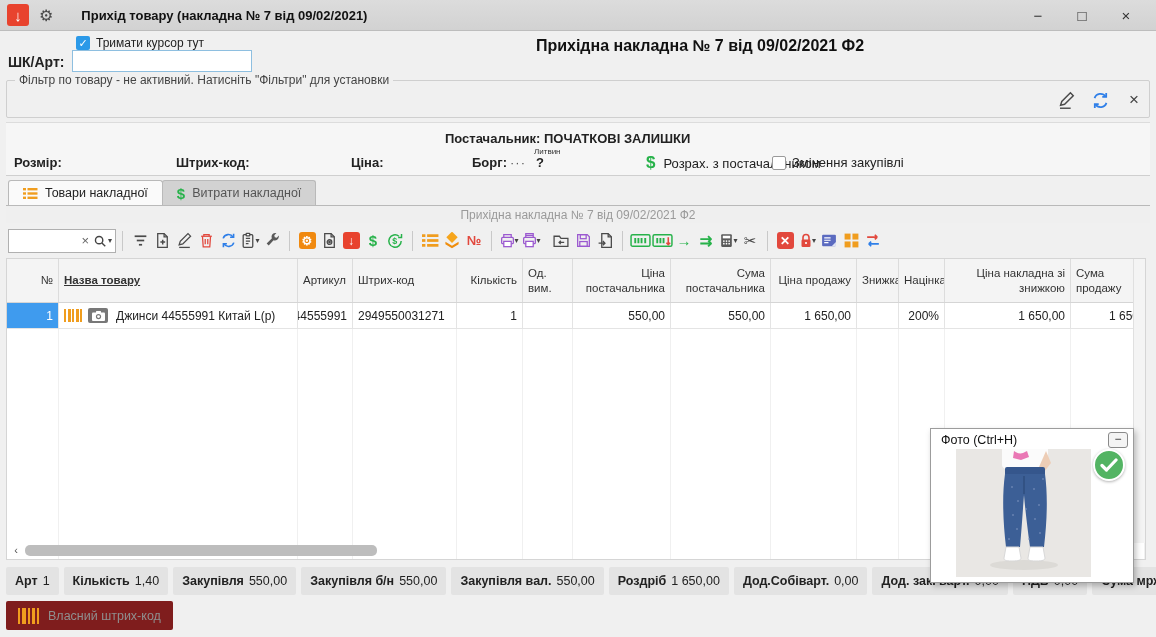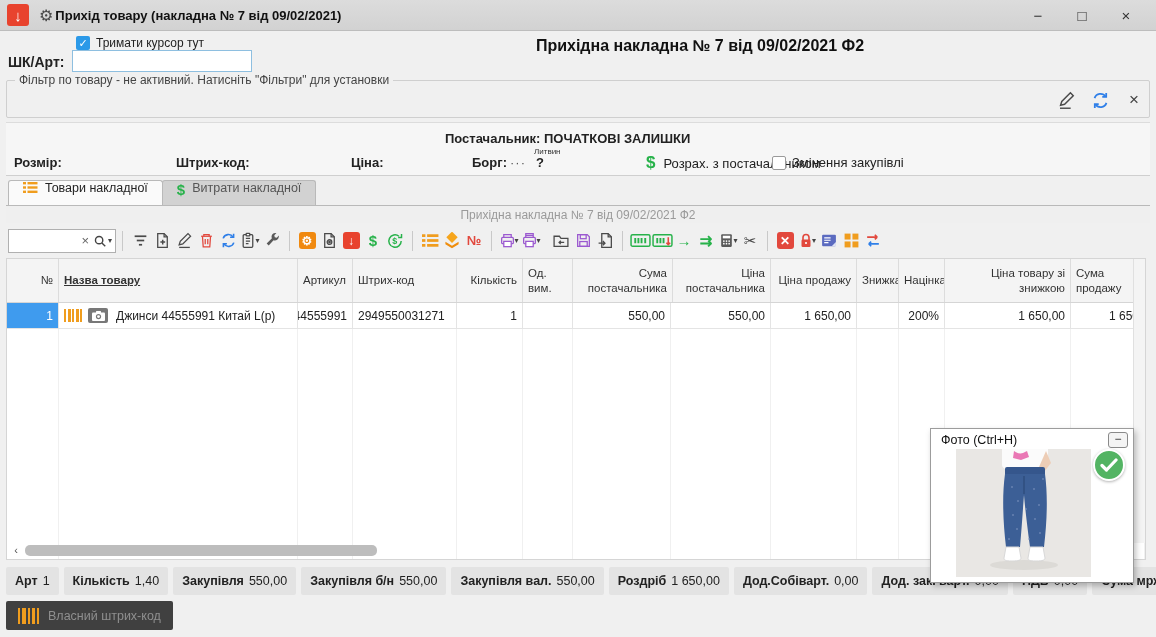--- a/index.html
+++ b/index.html
@@ -7,21 +7,21 @@
   body { font-family:"Liberation Sans", sans-serif; background:#f0f0f0; color:#222; overflow:hidden; }
   #app { position:relative; width:1156px; height:637px; background:#f0f0f0; }
 
   
   .titlebar { position:absolute; top:0; left:0; width:1156px; height:31px;
     background:linear-gradient(#dcdcdc,#d2d2d2); border-bottom:1px solid #bdbdbd;
     display:flex; align-items:center; }
   .appicon { width:22px; height:22px; margin-left:7px; background:#e8432e; border-radius:3px;
     display:flex; align-items:center; justify-content:center; color:#fff; font-weight:bold; font-size:15px; }
   .gear { margin-left:10px; font-size:16px; color:#4a4a4a; }
-  .apptitle { margin-left:2px; font-size:13px; font-weight:bold; color:#111;text-align:right; }
+  .apptitle { margin-left:28px; font-size:13px; font-weight:bold; color:#111;text-align:right; }
   .wincontrols { position:absolute; right:8px; top:0; height:31px; display:flex; }
   .winbtn { width:44px; height:31px; display:flex; align-items:center; justify-content:center;
     font-size:15px; color:#333; cursor:default; }
 
   
   .keepcursor { position:absolute; top:36px; left:76px; display:flex; align-items:center; gap:6px; font-size:12px; }
   .cb { width:14px; height:14px; border-radius:2px; display:inline-flex; align-items:center; justify-content:center; }
   .cb.checked { background:#2b99e8; color:#fff; font-size:11px; }
   .cb.empty { background:#fff; border:1px solid #9a9a9a; }
   .doctitle { position:absolute; top:37px; left:430px; width:540px; text-align:center;
@@ -46,21 +46,21 @@
   .suprow .lbl { font-weight:bold; position:absolute; top:2px; }
   .agent { position:absolute; left:528px; top:-6px; font-size:8px; color:#333; }
   .qmark { position:absolute; left:530px; top:2px; font-weight:bold; }
   .dots { position:absolute; left:504px; top:2px; color:#555; letter-spacing:1px; }
   .setl { position:absolute; left:640px; top:0; display:flex; align-items:center; gap:8px; }
   .dollar-big { color:#27b24a; font-weight:bold; font-size:17px; }
   .chgpurch { position:absolute; left:766px; top:2px; display:flex; align-items:center; gap:6px; }
 
   
   .tabs { position:absolute; top:180px; left:8px; display:flex; }
-  .tab { height:25px; padding:0 14px; display:flex; align-items:flex-start; gap:7px; font-size:12.5px;
+  .tab { height:25px; padding:0 14px; display:flex; align-items:center; gap:7px; font-size:12.5px;
     border:1px solid #b9b9b9; border-bottom:none; border-radius:3px 3px 0 0; }
   .tab.active { background:#fafafa; color:#222; z-index:2; }
   .tab.inactive { background:#d2d2d2; color:#555; margin-left:-1px; }
   .subheader { position:absolute; top:205px; left:6px; width:1144px; height:18px;
     border-top:1px solid #b9b9b9; text-align:center; font-size:12px; color:#9a9a9a; padding-top:2px; background:#efefef; }
 
   
   .toolbar { position:absolute; top:224px; left:0; width:1156px; height:33px;
     display:flex; align-items:center; padding-left:8px; }
   .searchwrap { width:108px; height:24px; background:#fff; border:1px solid #b0b0b0;
@@ -107,21 +107,21 @@
   .harrow.right { position:absolute; right:0; }
   .vscroll { position:absolute; top:0; right:0; width:12px; bottom:16px; background:#f4f4f4; border-left:1px solid #e0e0e0; }
 
   
   .totals { position:absolute; top:567px; left:6px; width:1150px; display:flex; gap:5px; }
   .chip { background:#e3e3e3; border-radius:2px; padding:7px 9px; font-size:12.5px; white-space:nowrap; }
   .chip b { font-weight:bold; margin-right:5px; }
 
   
   .legendrow { position:absolute; top:601px; left:6px; display:flex; gap:8px; }
-  .lchip { background:#404040; border-radius:2px; padding:5px 12px; font-size:12.5px; color:#8f8f8f;
+  .lchip { background:#7f1d1d; border-radius:2px; padding:5px 12px; font-size:12.5px; color:#8f8f8f;
     display:flex; align-items:center; gap:9px; height:29px; }
   .lbars { display:flex; gap:2px; }
   .lbars i { display:block; width:2px; height:16px; background:#f09d1e; }
   .lbars i:nth-child(2), .lbars i:nth-child(4){ width:3.5px; }
   .lcam { width:24px; height:18px; background:#6e6e6e; border-radius:2px; display:flex; align-items:center; justify-content:center; }
 
   
   .photopanel { position:absolute; left:930px; top:428px; width:204px; height:155px; background:#fff;
     border:1px solid #9c9c9c; box-shadow:2px 3px 6px rgba(0,0,0,.25); z-index:50; }
   .phototitle { position:absolute; top:4px; left:10px; font-size:12.5px; color:#111; }
@@ -445,26 +445,26 @@
   </div>
 
   <div class="tablewrap">
     <div class="thead">
       <div class="th c0 alignr">№</div>
       <div class="th c1 bold">Назва товару</div>
       <div class="th c2">Артикул</div>
       <div class="th c3">Штрих-код</div>
       <div class="th c4 alignr">Кількість</div>
       <div class="th c5">Од. вим.</div>
+      <div class="th c6 alignr" style="text-align:right;">Ціна постачальника</div>
       <div class="th c7 alignr" style="text-align:right;">Сума постачальника</div>
-      <div class="th c6 alignr" style="text-align:right;">Ціна постачальника</div>
       <div class="th c8 alignr">Ціна продажу</div>
       <div class="th c9">Знижка</div>
       <div class="th c10">Націнка,%</div>
-      <div class="th c11 alignr" style="text-align:right;">Ціна товару зі знижкою</div>
+      <div class="th c11 alignr" style="text-align:right;">Ціна накладна зі знижкою</div>
       <div class="th c12">Сума продажу</div>
     </div>
     <div class="tr">
       <div class="td c0 alignr numcell">1</div>
       <div class="td c1">
         <span class="rowbars">
             <i></i>
             <i></i>
             <i></i>
             <i></i>

